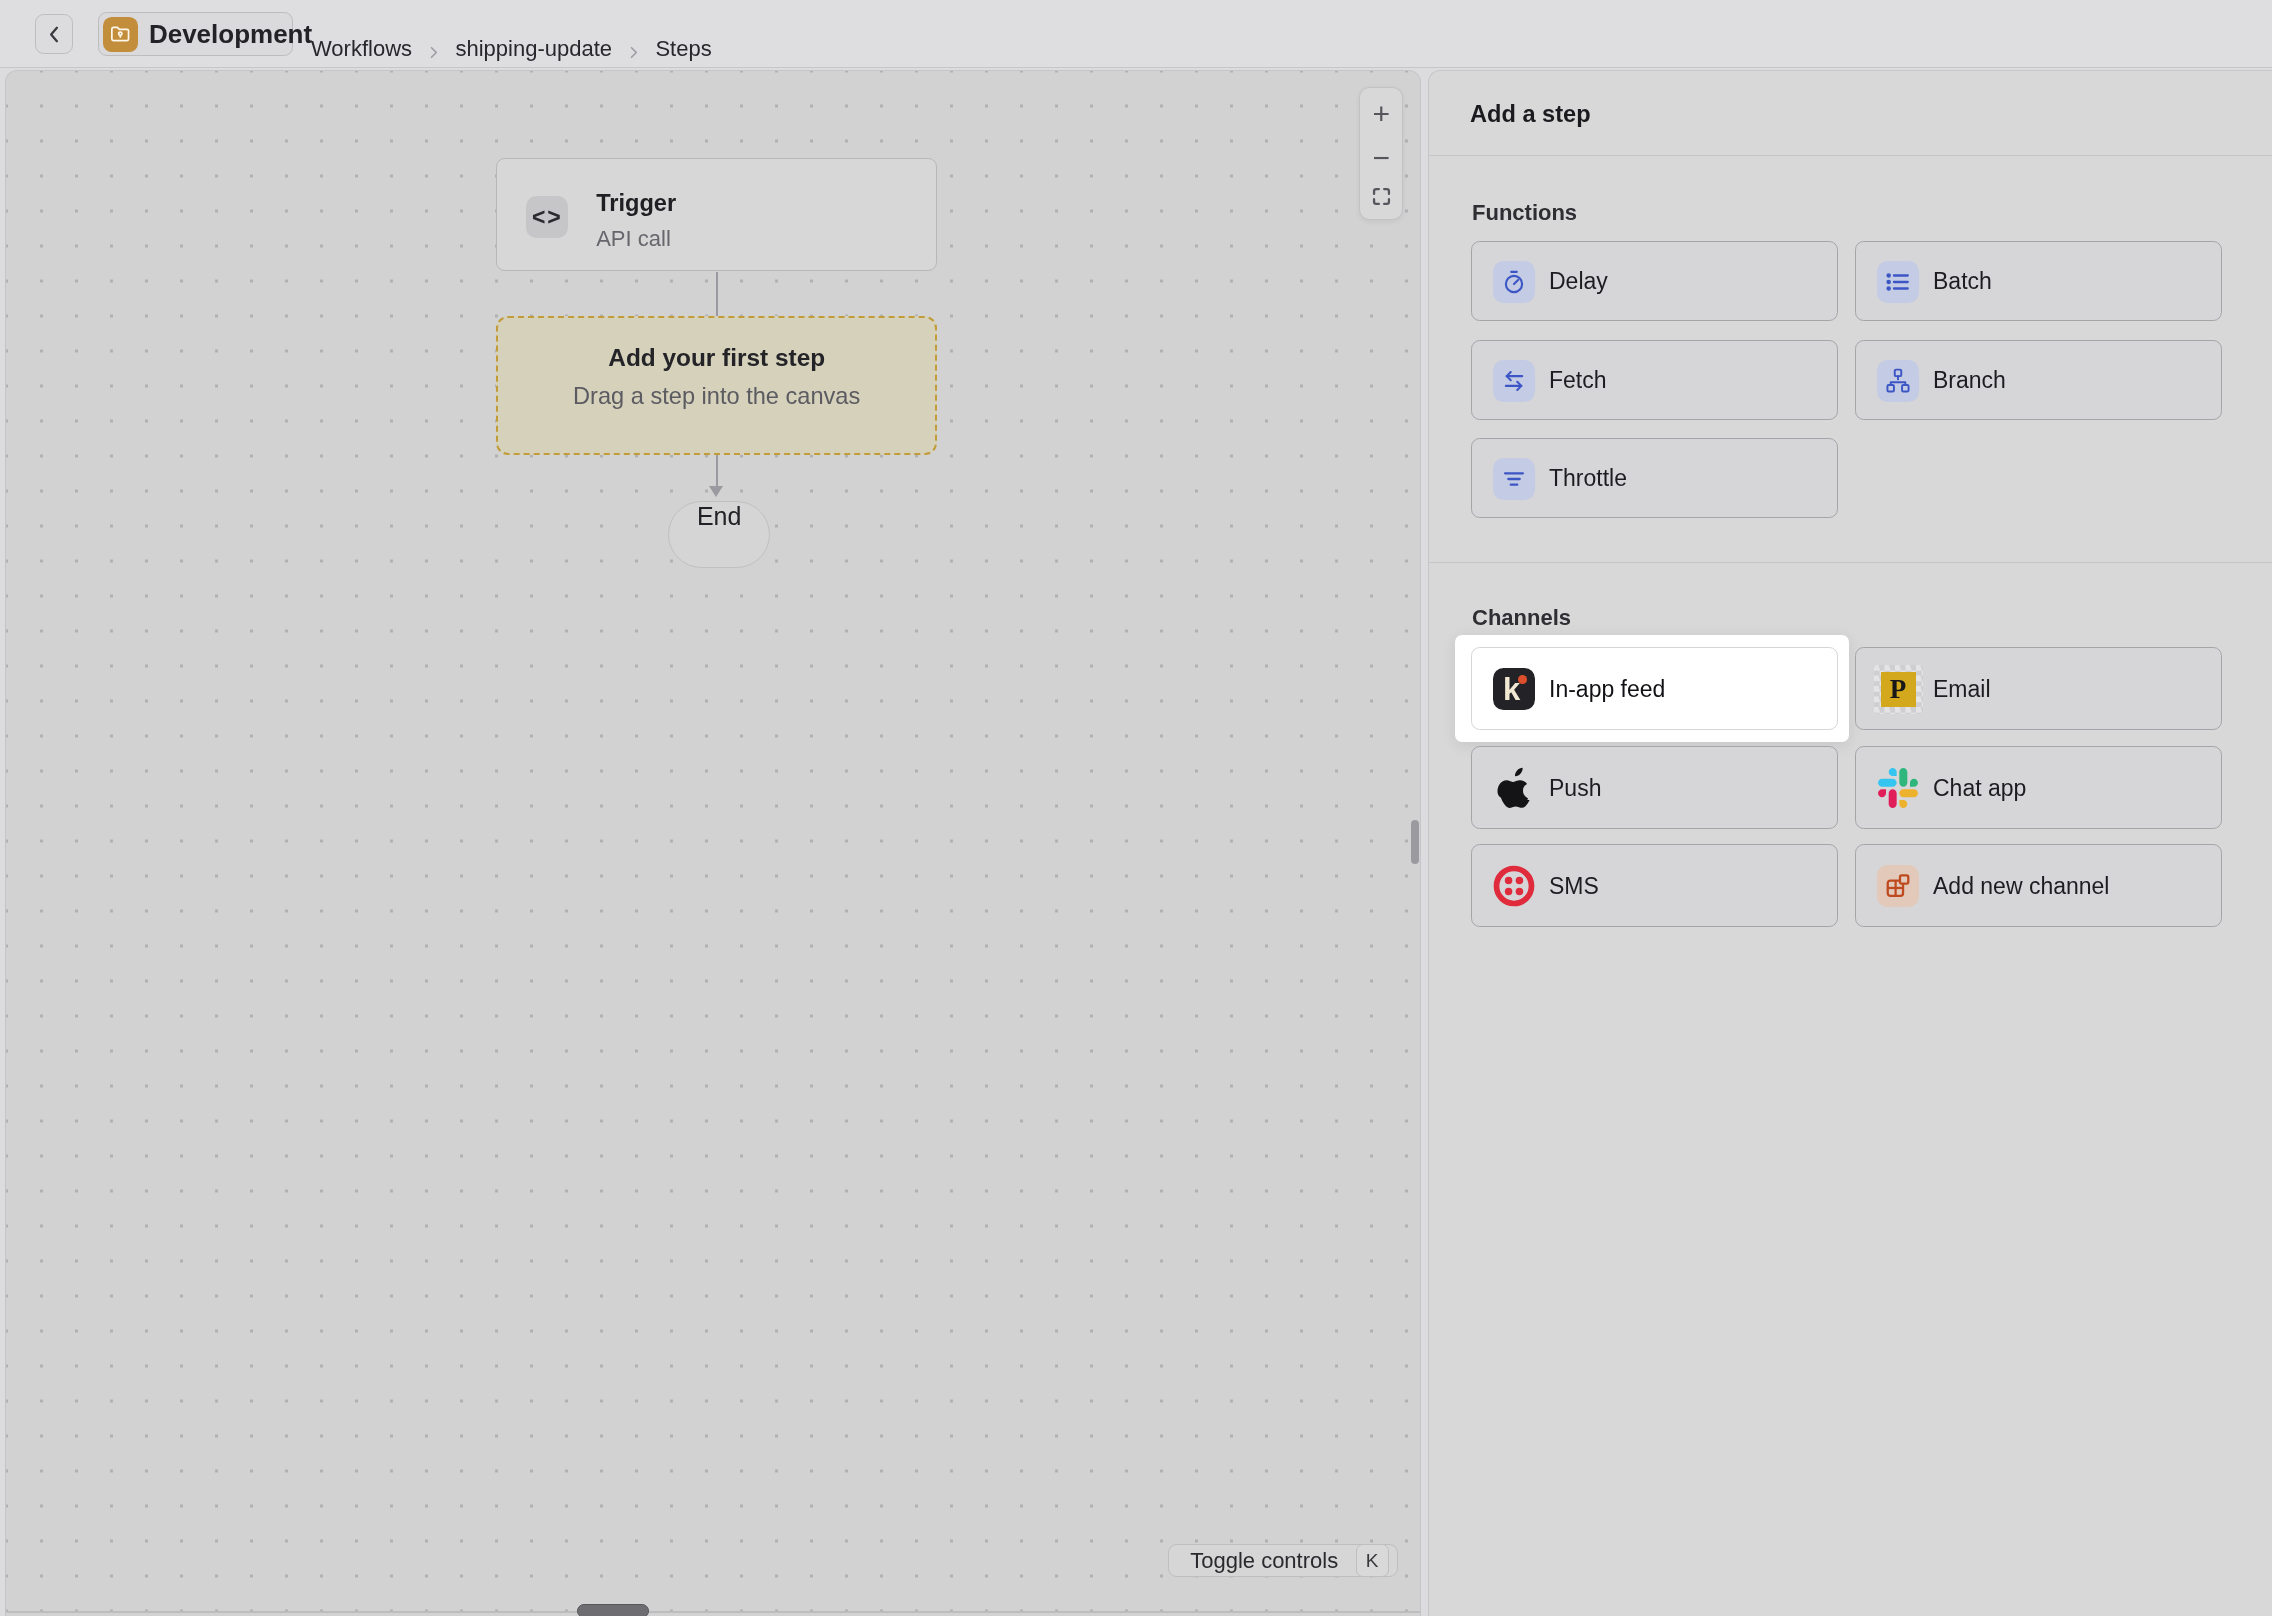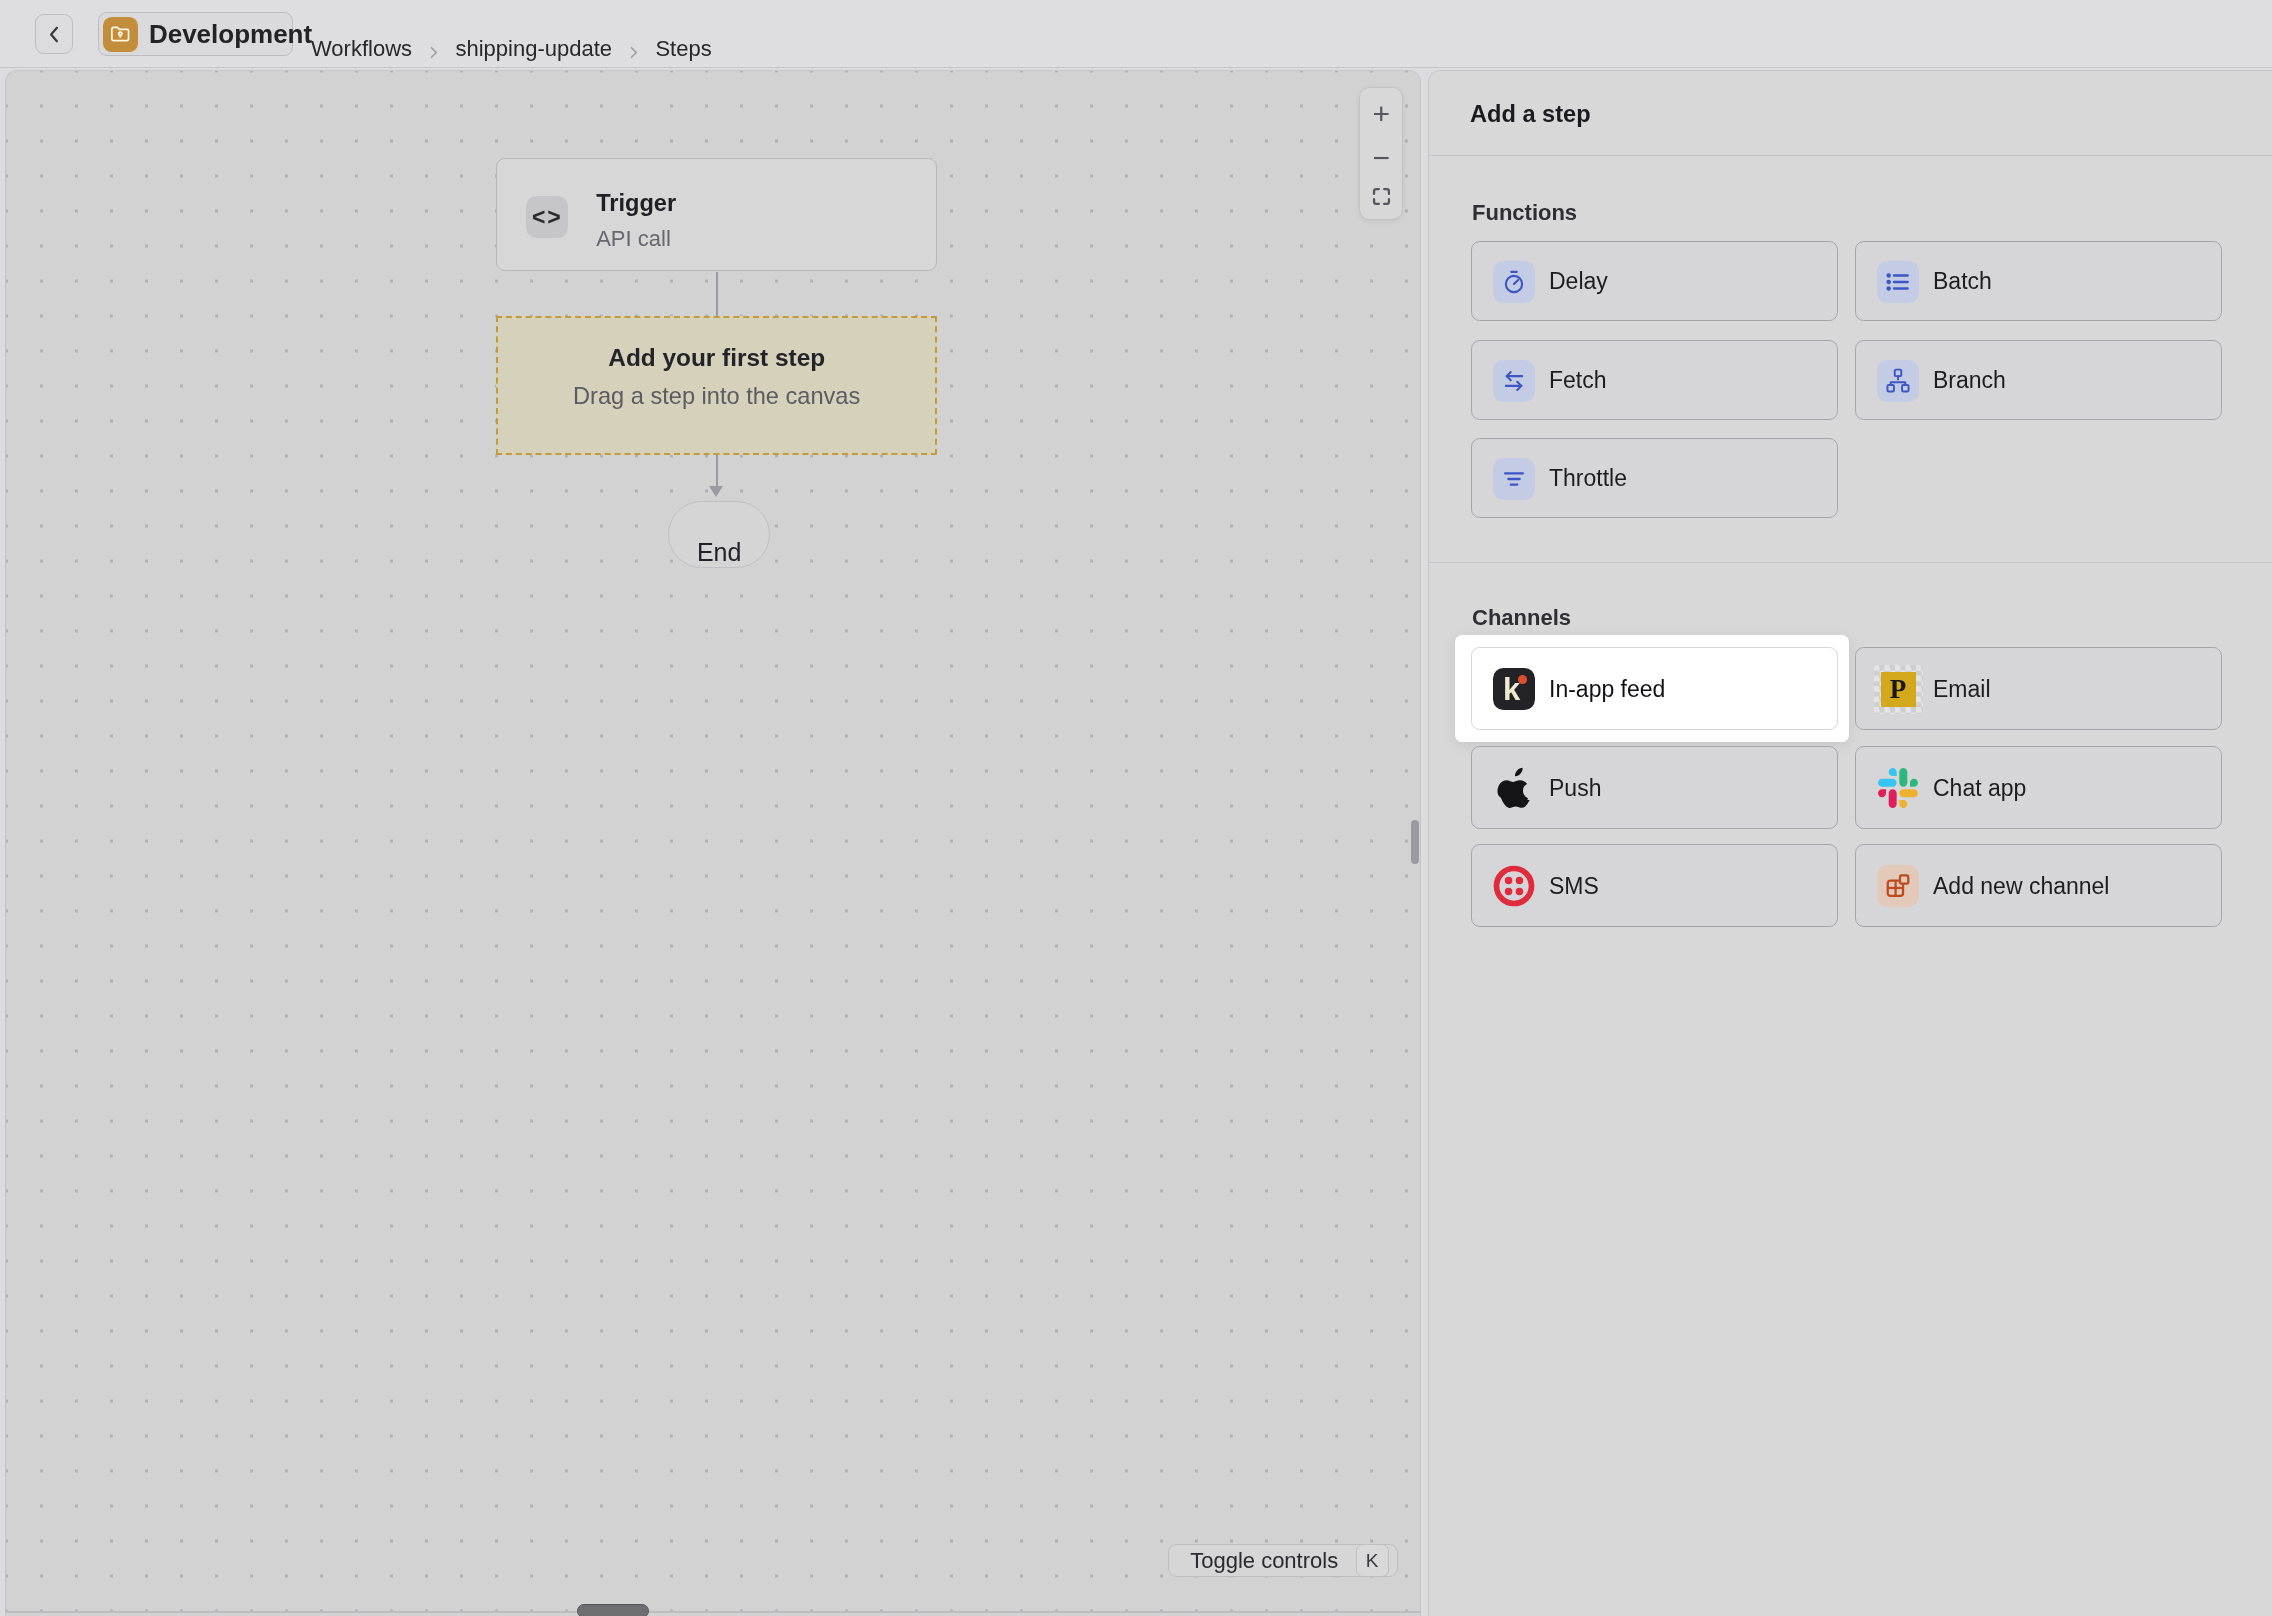--- a/index.html
+++ b/index.html
@@ -21,24 +21,24 @@
   .canvas{position:absolute;left:5.2px;top:70px;width:1416px;height:1546px;background:#d2d2d3;border:0.9px solid #c5c5c8;border-bottom:none;border-radius:12.2px 12.2px 0 0;
     background-image:radial-gradient(circle,#b1b1b4 1.9px,transparent 2px);background-size:35px 35px;background-position:18px 17.5px;}
   .node.trigger{position:absolute;left:490px;top:87px;width:441px;height:113px;background:#d7d7d8;border:1.3px solid #b7b7bb;border-radius:8.7px;}
   .trigger-chip{position:absolute;left:29px;top:37px;width:42px;height:42px;border-radius:10.5px;background:#c6c6c9;display:flex;align-items:center;justify-content:center;font-size:23px;font-weight:700;letter-spacing:1.7px;color:#2b2b2f;}
   .node-title{position:absolute;left:99px;top:31px;font-size:23.6px;font-weight:600;color:#202024;}
   .node-sub{position:absolute;left:99px;top:67px;font-size:22px;color:#66666c;}
   .conn{position:absolute;width:1.7px;background:#9a9aa0;}
   .conn1{left:710px;top:201px;height:45px;}
   .conn2{left:710px;top:384px;height:31px;}
   .arrowhead{position:absolute;left:703px;top:415px;width:0;height:0;border-left:7px solid transparent;border-right:7px solid transparent;border-top:11.3px solid #9a9aa0;}
-  .drop-zone{position:absolute;left:490px;top:245px;width:441px;height:139px;background:#d5d1bb;border:2.2px dashed #c29c39;border-radius:1px;text-align:center;}
+  .drop-zone{position:absolute;left:490px;top:245px;width:441px;height:139px;background:#d5d1bb;border:2.2px dashed #c29c39;border-radius:12px;text-align:center;}
   .dz-title{margin-top:26px;font-size:24.4px;font-weight:700;color:#242428;}
   .dz-sub{margin-top:10.5px;font-size:23.6px;color:#5b5b61;}
-  .end-node{position:absolute;left:662px;top:430px;width:102px;height:67px;border:1.3px solid #c0c0c4;border-radius:34px;background:#d5d5d6;display:flex;align-items:flex-end;justify-content:center;font-size:25px;font-weight:500;color:#222226;}
+  .end-node{position:absolute;left:662px;top:430px;width:102px;height:67px;border:1.3px solid #c0c0c4;border-radius:34px;background:#d5d5d6;display:flex;align-items:flex-start;justify-content:center;font-size:25px;font-weight:500;color:#222226;}
   .zoom-pill{position:absolute;left:1353px;top:15.7px;width:44px;height:133px;background:#d8d8d9;border:0.9px solid #c2c2c5;border-radius:10.5px;box-shadow:0 1.7px 5.2px rgba(0,0,0,0.06);display:flex;flex-direction:column;align-items:center;justify-content:space-around;padding:5.2px 0;}
   .zoom-pill button{border:none;background:transparent;font-size:30px;color:#55555c;cursor:pointer;line-height:1;padding:0;display:flex;align-items:center;justify-content:center;}
   .vscroll{position:absolute;left:1405px;top:749px;width:7.9px;height:44px;border-radius:4.4px;background:#9b9b9f;}
   .htrack{position:absolute;left:0;top:1540px;width:1414px;height:1.7px;background:#bdbdc0;}
   .hthumb{position:absolute;left:571px;top:1533px;width:72px;height:14px;border-radius:7px;background:#6e6e72;border:1.7px solid #55555a;}
   .toggle-controls{position:absolute;left:1162px;top:1473px;width:230px;height:33px;border:1.3px solid #bebec1;border-radius:8.7px;background:#d6d6d7;display:flex;align-items:center;justify-content:space-between;padding:0 8.7px 0 21px;cursor:pointer;}
   .toggle-controls .tc-label{font-size:22px;font-weight:500;color:#2a2a2e;}
   .kbd{width:33px;height:33px;border:1.3px solid #bfbfc2;border-radius:7px;display:flex;align-items:center;justify-content:center;font-size:19px;color:#3a3a3e;background:#d9d9da;}
 
   

